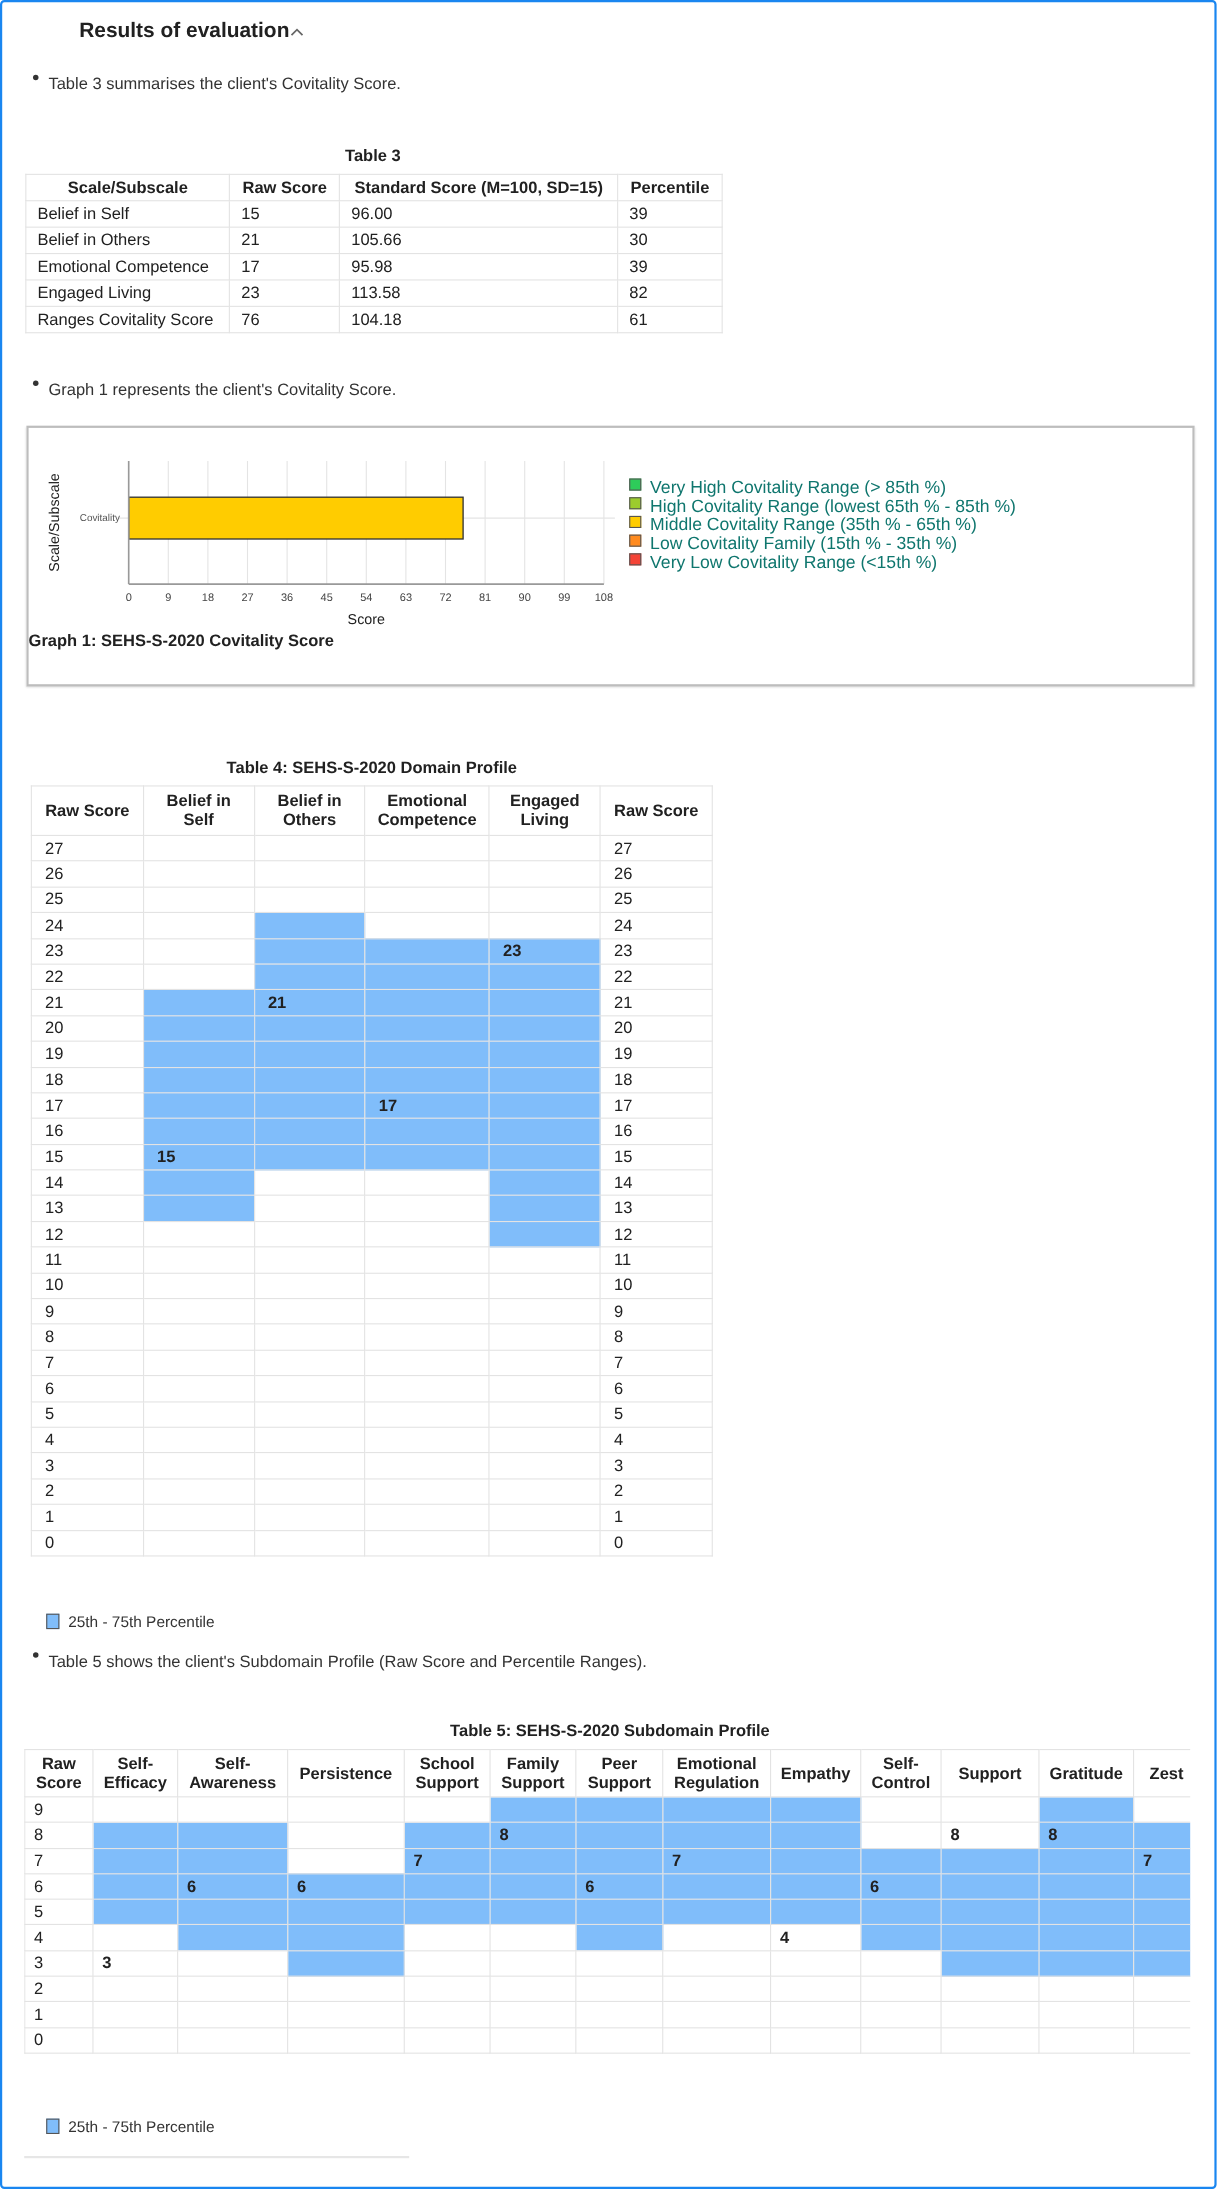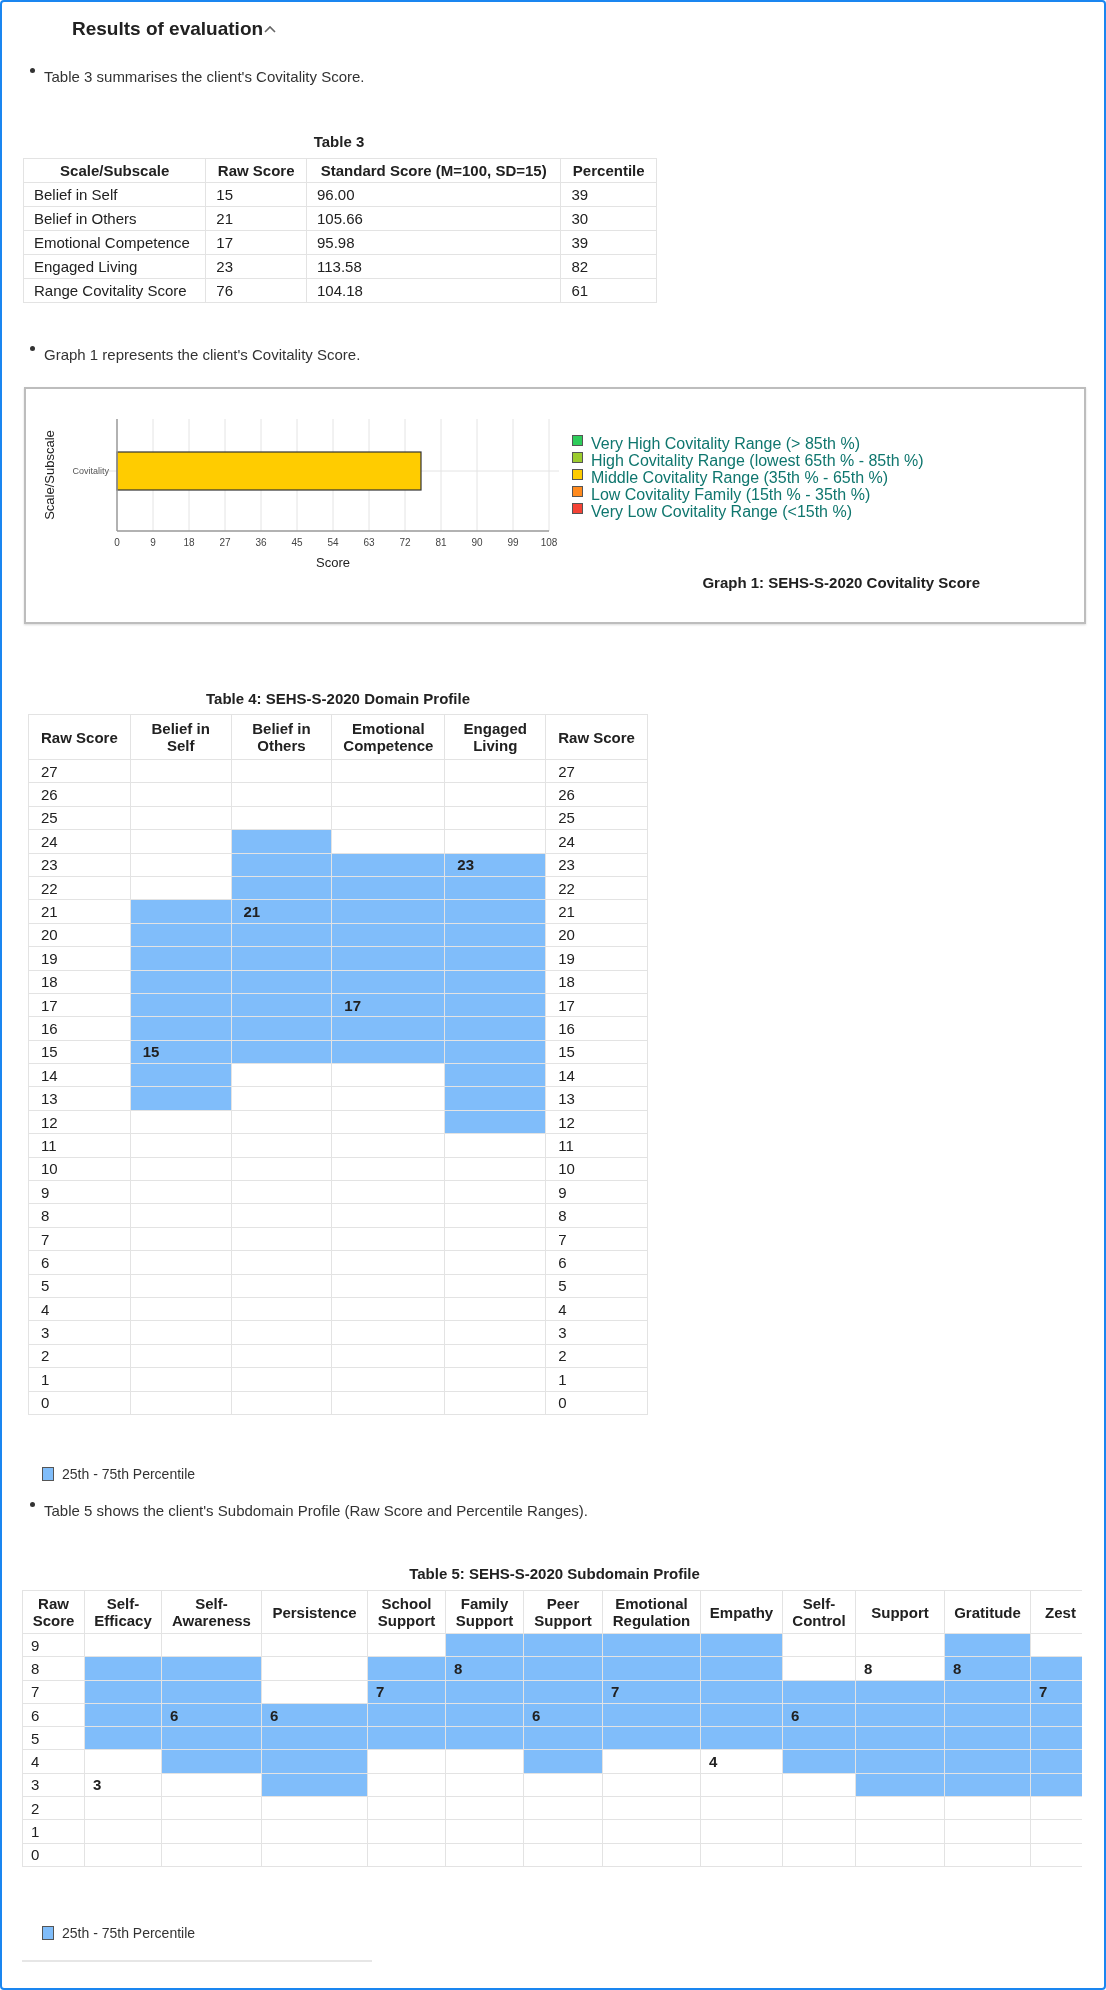--- a/index.html
+++ b/index.html
@@ -78,21 +78,21 @@
           <td>95.98</td>
           <td>39</td>
         </tr>
         <tr>
           <td>Engaged Living</td>
           <td>23</td>
           <td>113.58</td>
           <td>82</td>
         </tr>
         <tr>
-          <td>Range Covitality Score</td>
+          <td>Ranges Covitality Score</td>
           <td>76</td>
           <td>104.18</td>
           <td>61</td>
         </tr>
       </tbody>
   </table>
 
   <div class="bullet" style="top:344px">
       <span class="dot"></span>
       <span>Graph 1 represents the client's Covitality Score.</span>
@@ -148,21 +148,21 @@
         </div>
         <div class="legend-item">
           <span class="sw" style="background: rgb(255, 138, 30);"></span>
           <span>Low Covitality Family (15th % - 35th %)</span>
         </div>
         <div class="legend-item">
           <span class="sw" style="background: rgb(244, 67, 54);"></span>
           <span>Very Low Covitality Range (&lt;15th %)</span>
         </div>
       </div>
-    <div style="position:absolute;left:0;width:906px;top:185px;text-align:right;font-weight:bold;font-size:15px;margin-left:48px;">Graph 1: SEHS-S-2020 Covitality Score</div>
+    <div style="position:absolute;left:0;width:906px;top:185px;text-align:left;font-weight:bold;font-size:15px;">Graph 1: SEHS-S-2020 Covitality Score</div>
   </div>
 
 
   <div class="caption" style="left:26px;width:620px;top:688px;">Table 4: SEHS-S-2020 Domain Profile</div>
   <table class="t4" style="left:26px;top:712px;width:620px;">
     <colgroup>
         <col style="width:102px">
         <col style="width:101px">
         <col style="width:101px">
         <col style="width:113px">

